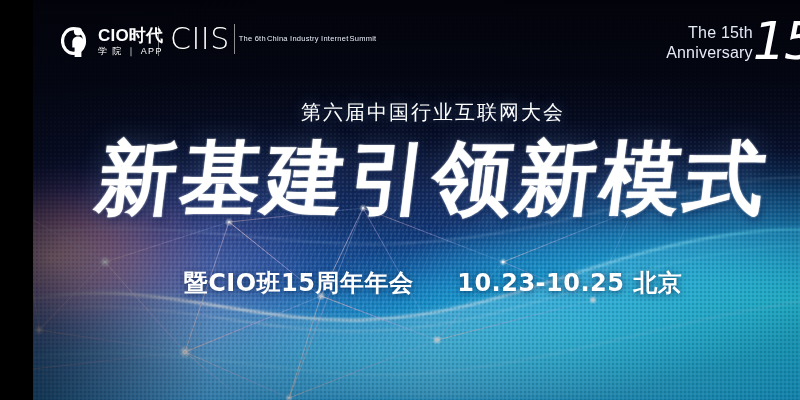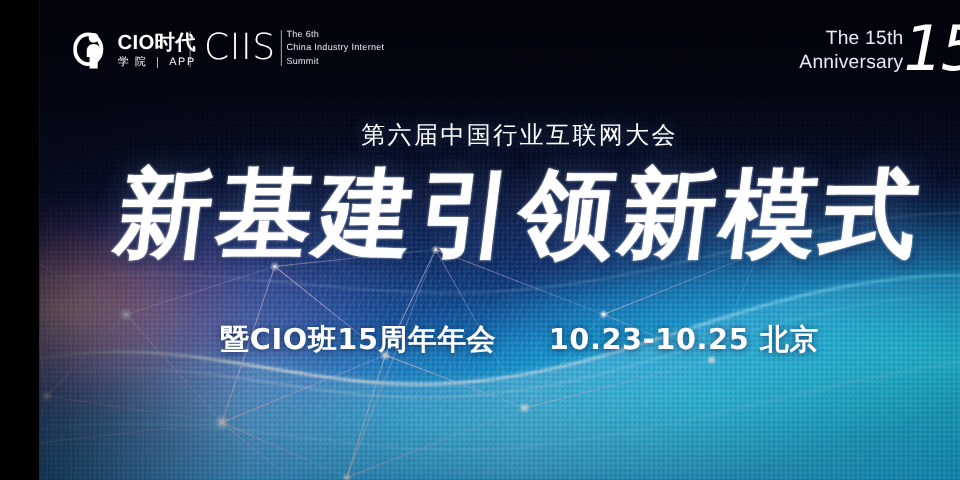--- a/index.html
+++ b/index.html
@@ -96,28 +96,28 @@
 
   svg.bg-svg{position:absolute;inset:0;width:800px;height:400px;}
 
   
   .hdr{position:absolute;top:0;left:0;right:0;height:88px;}
 
   .logo-cio{position:absolute;left:28px;top:24px;display:flex;align-items:center;gap:7px;}
   .cio-mark{position:relative;width:30px;height:34px;flex:0 0 auto;}
   .cio-text{display:flex;flex-direction:column;justify-content:center;line-height:1;}
   .cio-top{font-size:17px;font-weight:bold;color:#fff;letter-spacing:.2px;white-space:nowrap;}
-  .cio-sub{font-size:9px;color:#fff;letter-spacing:1.4px;margin-top:3px;white-space:nowrap;text-align:right;}
+  .cio-sub{font-size:9px;color:#fff;letter-spacing:1.4px;margin-top:3px;white-space:nowrap;text-align:left;}
 
   .logo-sep{position:absolute;left:125px;top:26px;width:1px;height:30px;background:rgba(255,255,255,.45);}
 
   .logo-ciis{position:absolute;left:137px;top:24px;display:flex;align-items:center;gap:4px;}
   .ciis-word{font-size:30px;font-weight:300;color:#fff;letter-spacing:.5px;line-height:1;font-family:"DejaVu Sans",sans-serif;}
   .ciis-bar{width:1px;height:30px;background:rgba(255,255,255,.55);}
-  .ciis-lines{display:flex;flex-direction:column;gap:1px;font-size:7.5px;color:#e9eef8;letter-spacing:.25px;line-height:1.33;white-space:nowrap;}
+  .ciis-lines{display:flex;flex-direction:row;gap:1px;font-size:7.5px;color:#e9eef8;letter-spacing:.25px;line-height:1.33;white-space:nowrap;}
 
   .anniv{position:absolute;right:18px;top:22px;display:flex;align-items:center;gap:2px;}
   .anniv-txt{display:flex;flex-direction:column;align-items:flex-end;line-height:1.25;font-size:16px;color:#e6ebf7;letter-spacing:.2px;}
   .anniv-15{font-size:52px;font-weight:normal;font-style:italic;color:#fff;line-height:.9;letter-spacing:-2px;margin-left:-2px;margin-top:-4px;font-family:"DejaVu Sans",sans-serif;}
 
   
   .kicker{
     position:absolute;left:0;right:0;top:99px;text-align:center;
     font-size:20px;color:#fff;letter-spacing:2px;font-weight:500;
     text-shadow:0 0 14px rgba(120,180,255,.35);

